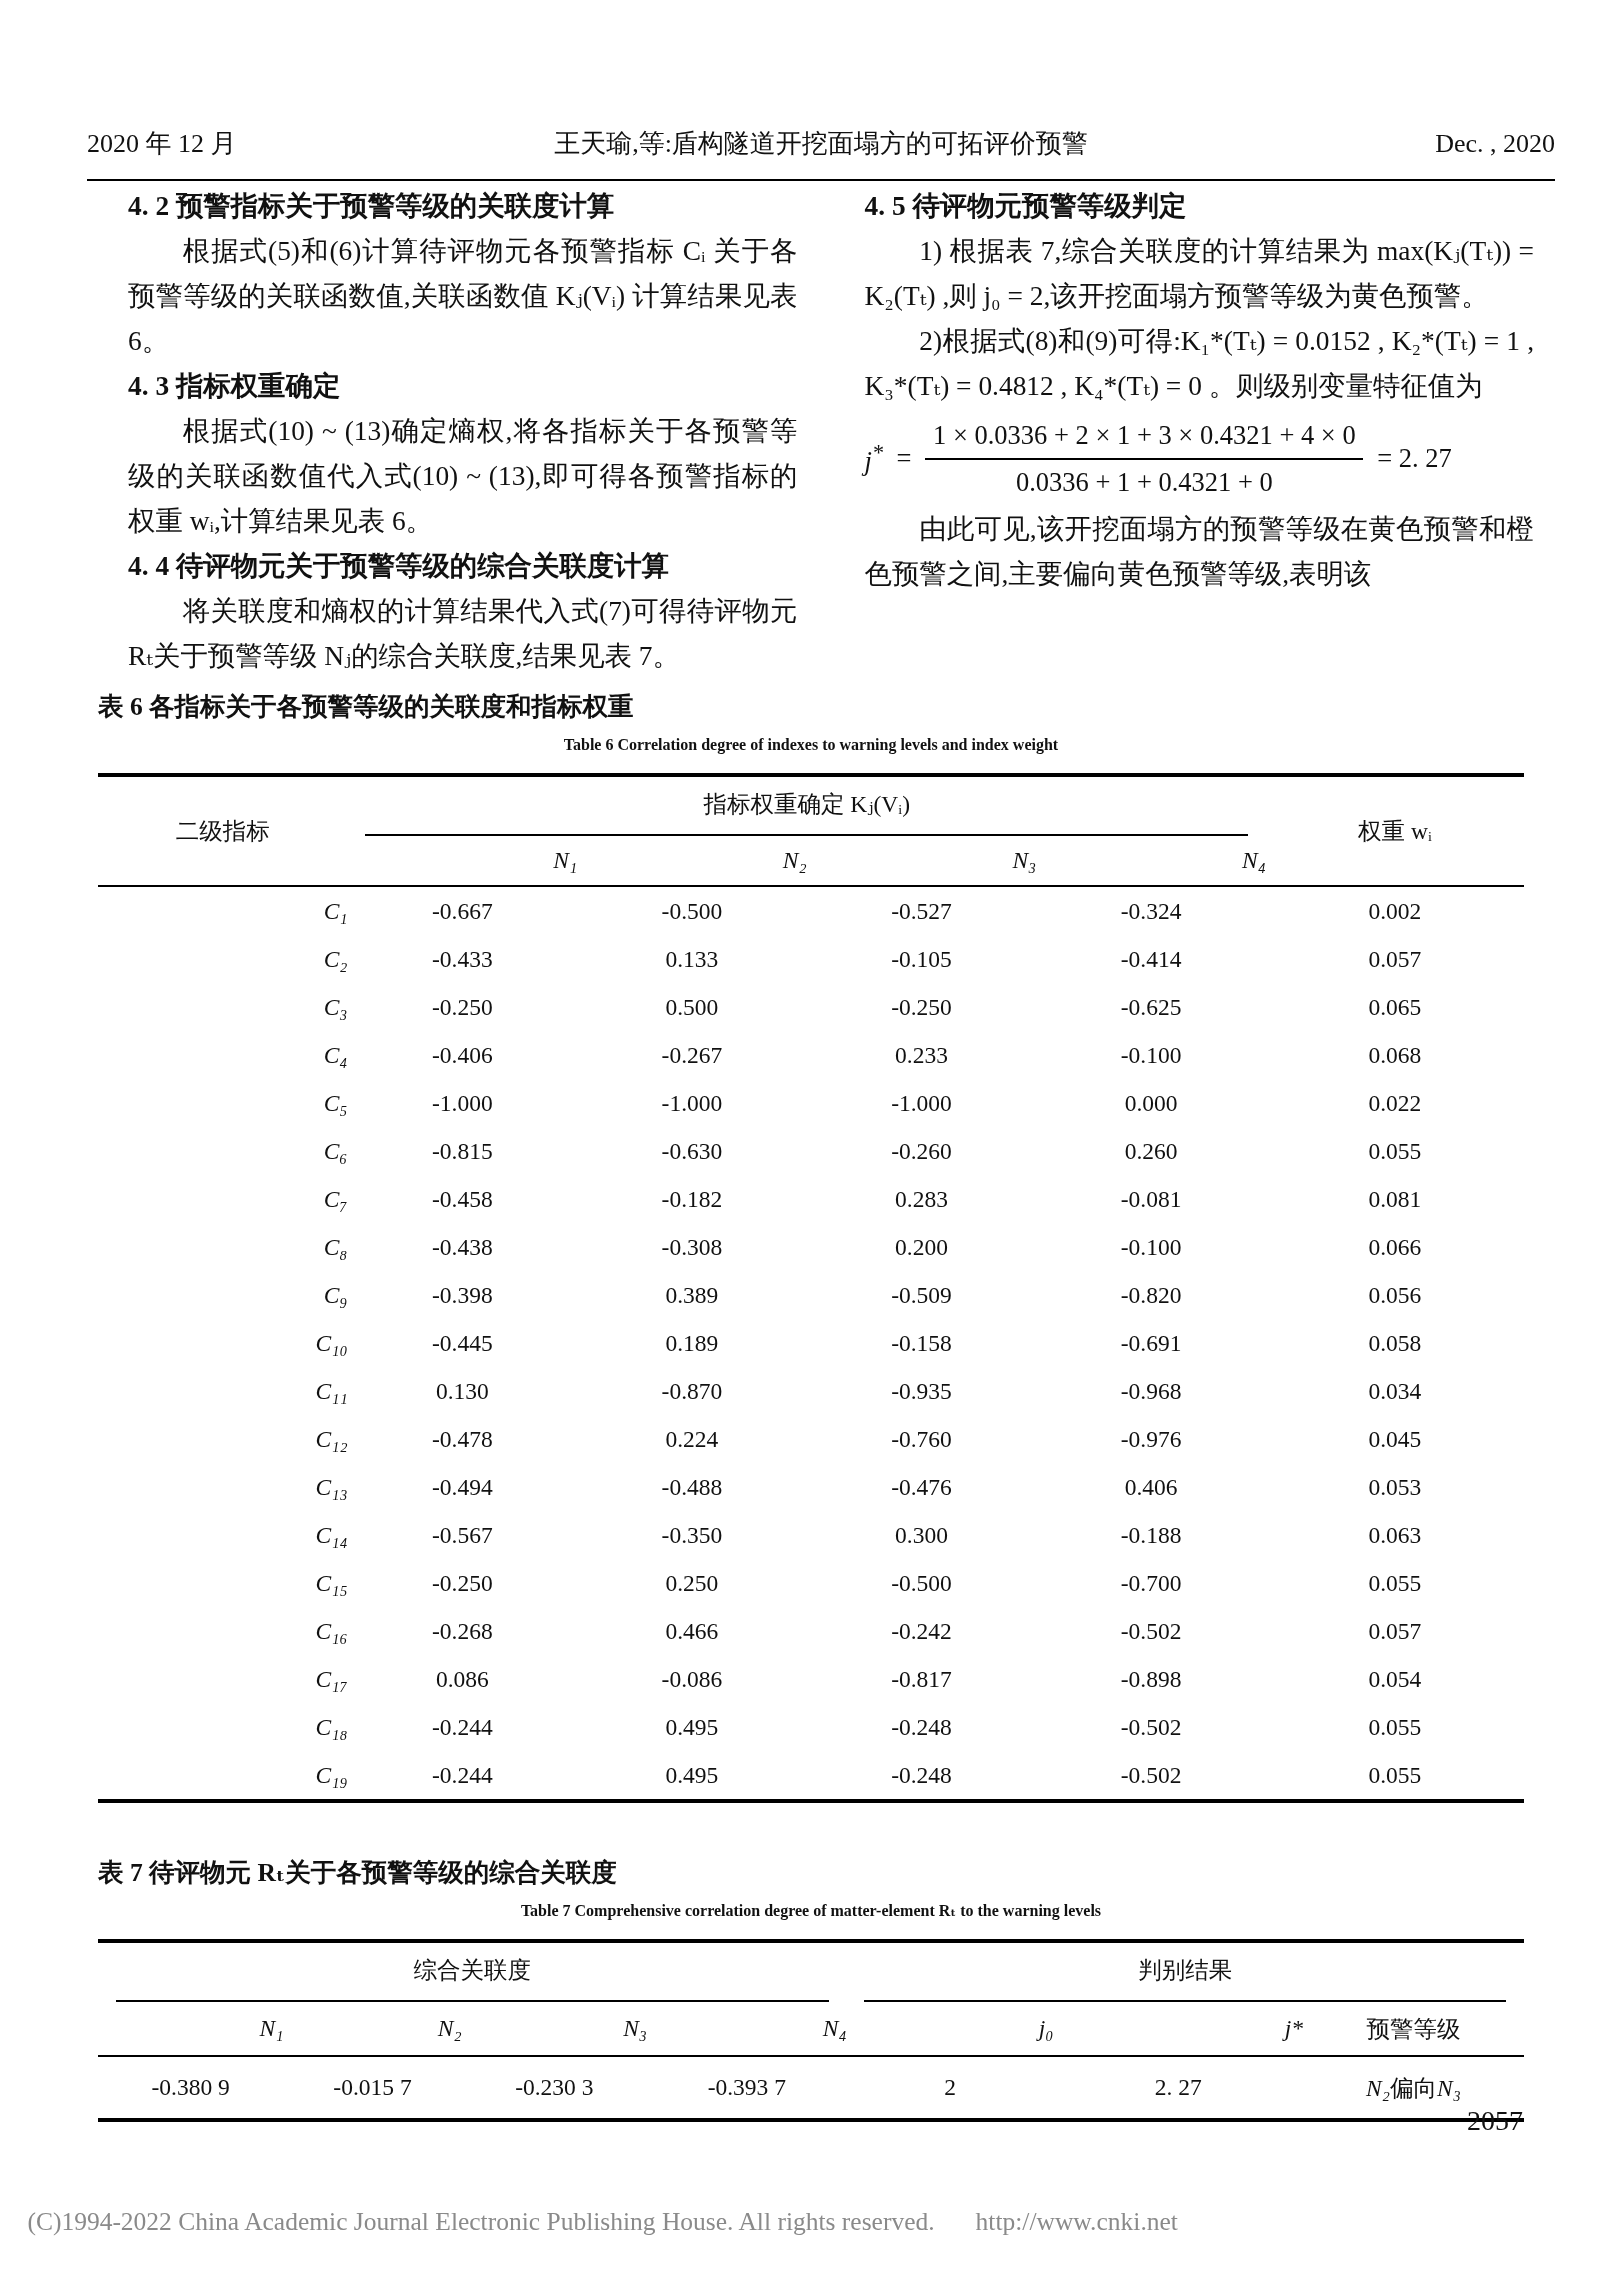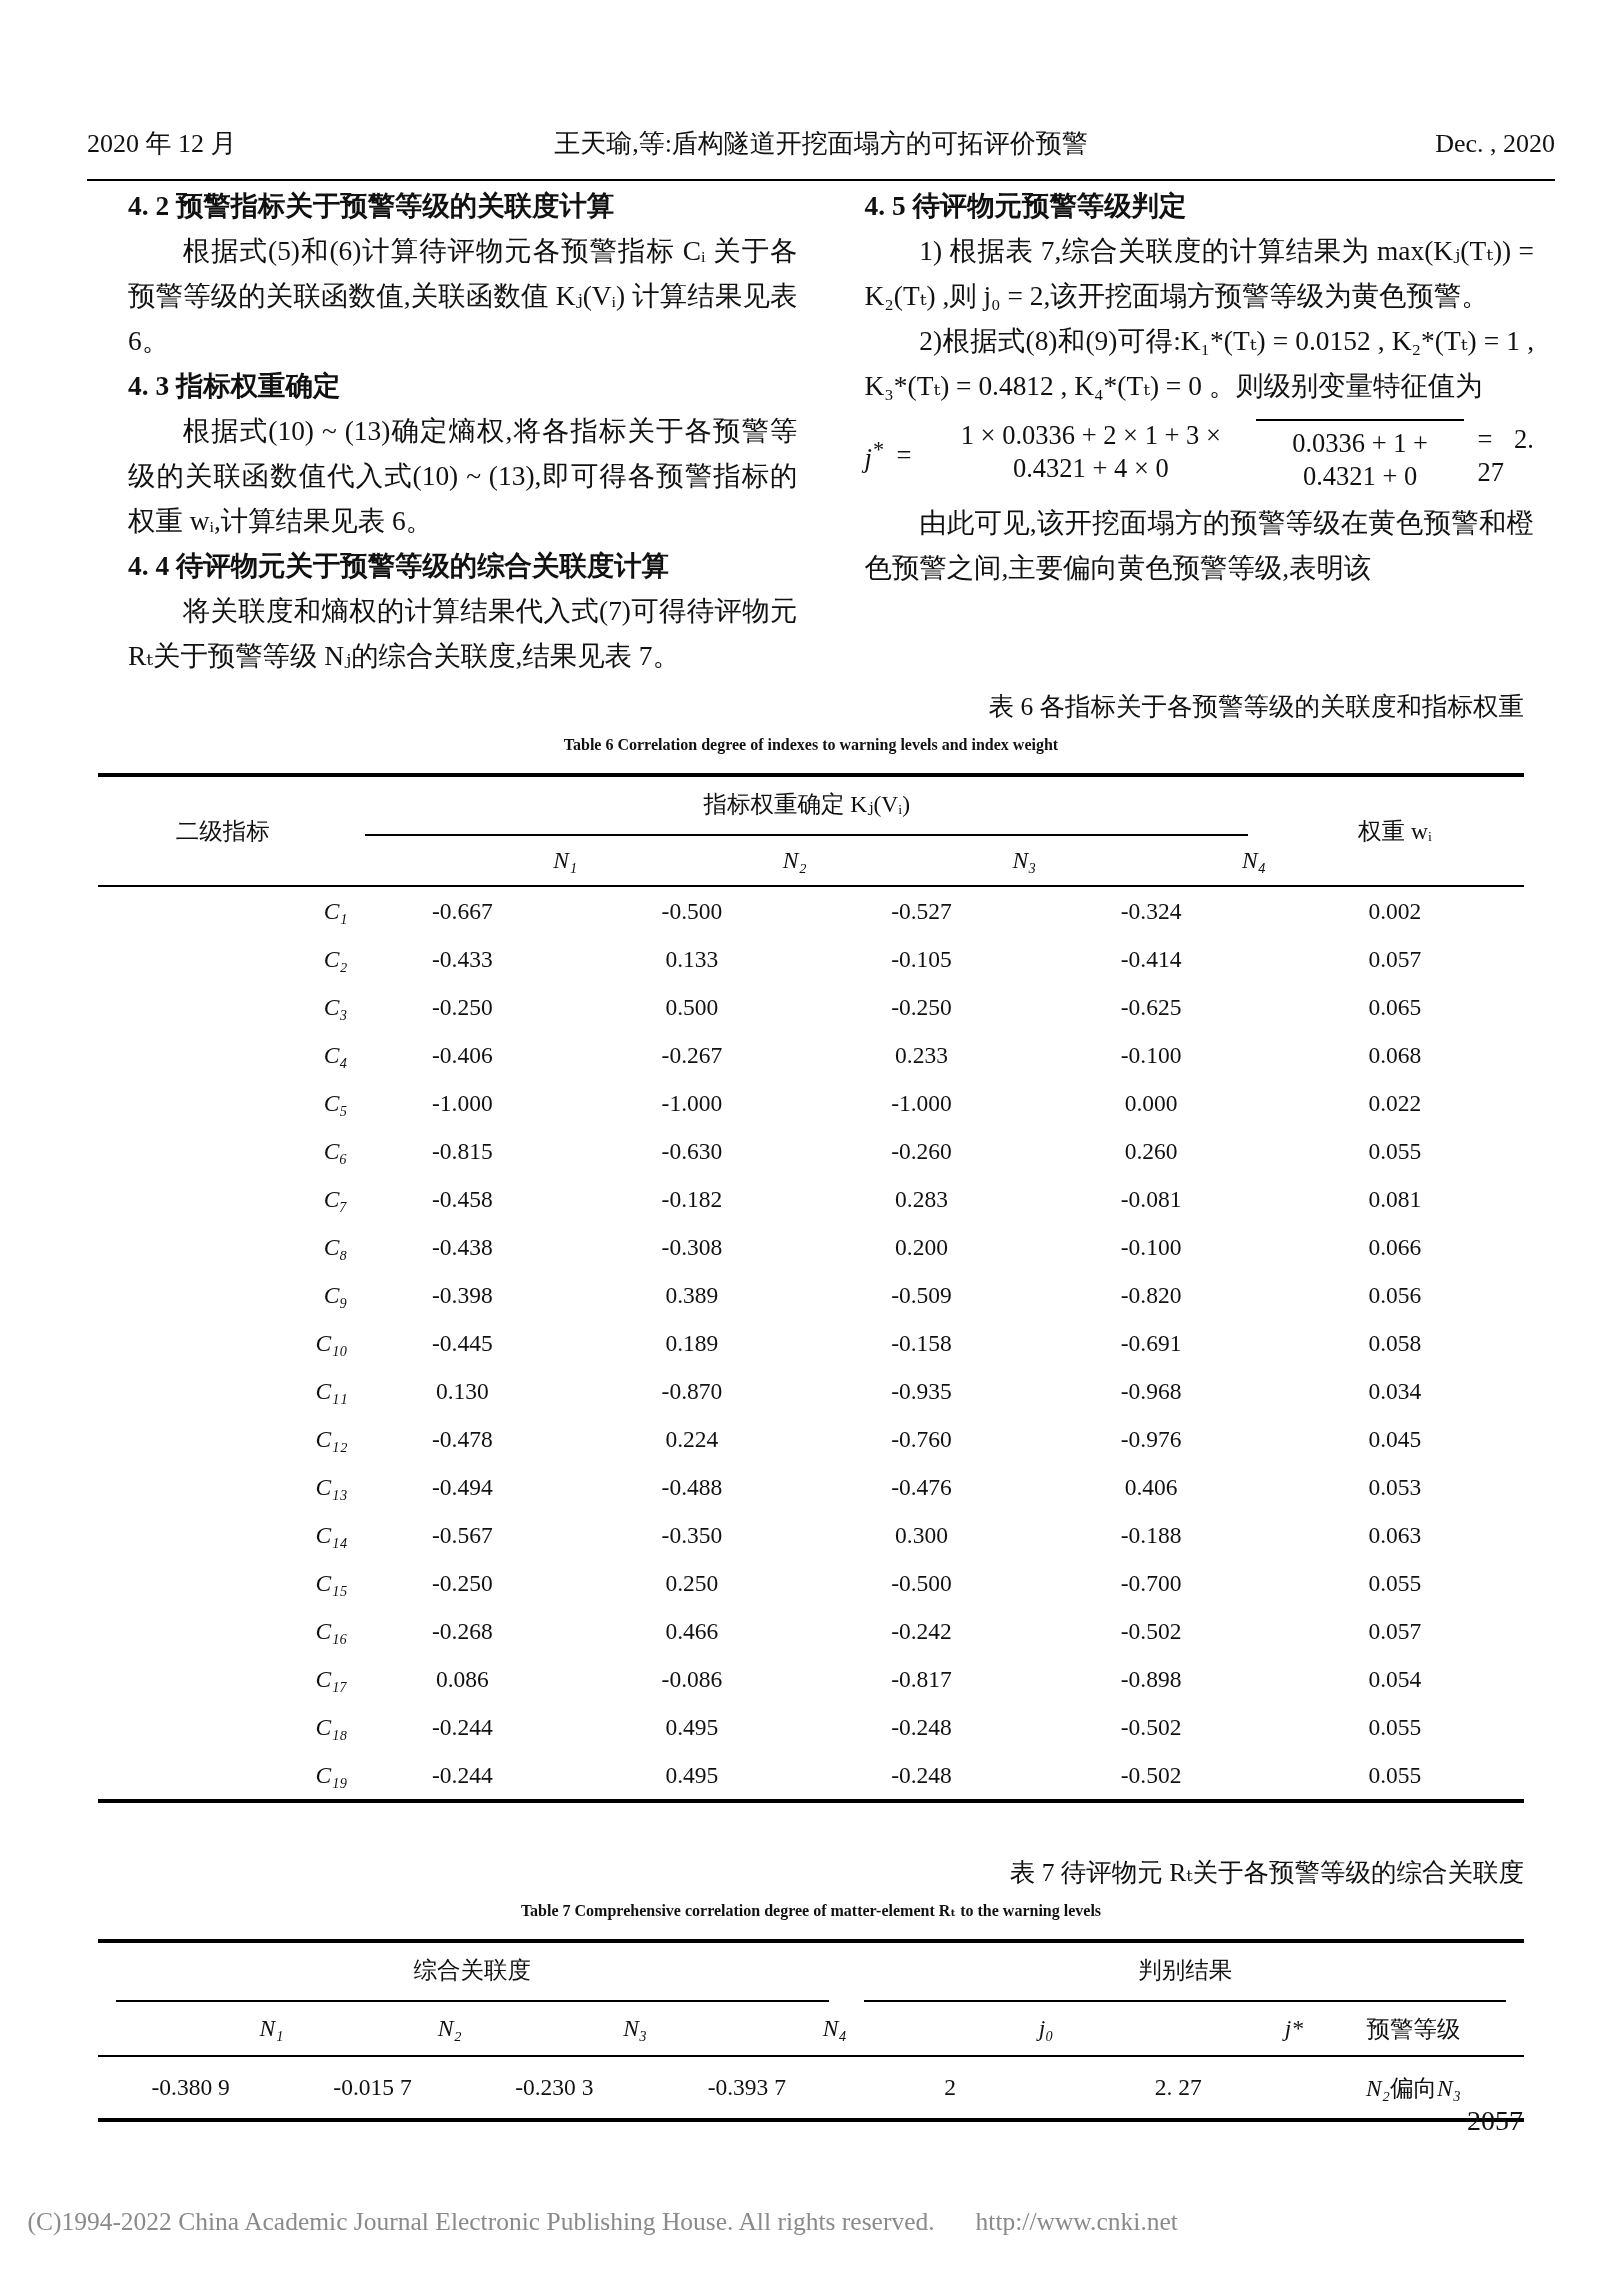--- a/index.html
+++ b/index.html
@@ -23,27 +23,27 @@
   .col{width:699px;font-size:27.4px;line-height:45px;text-align:justify;margin-left:30px;}
   .col h3{margin:0;font-size:27.4px;font-weight:bold;line-height:45px;}
   .col p{margin:0;text-indent:2em;}
 
   
   .formula{
     display:flex;align-items:center;gap:13.7px;margin:9.8px 0 7.8px 0;
     font-size:26.5px;line-height:1.25;
   }
   .formula .f-lhs{font-style:italic;}
-  .frac{display:inline-flex;flex-direction:row;text-align:center;}
+  .frac{display:inline-flex;flex-direction:column;text-align:center;}
   .frac .num{padding:0 7.8px 5.9px 7.8px;}
   .frac .den{border-top:2px solid #000;padding:5.9px 7.8px 0 7.8px;}
 
   
   .tblock{position:absolute;left:98px;width:1426px;}
-  .tcap-cn{text-align:right;font-weight:normal;font-size:25.5px;line-height:35px;}
+  .tcap-cn{text-align:left;font-weight:bold;font-size:25.5px;line-height:35px;}
   .tcap-en{text-align:center;font-weight:bold;font-size:16px;line-height:33px;margin-top:3.9px;}
   table{border-collapse:collapse;width:100%;margin-top:11.8px;
         border-top:4.9px solid #000;border-bottom:4.9px solid #000;}
   th,td{font-weight:normal;text-align:center;font-size:23.5px;padding:0;}
   .math{font-style:italic;text-align:right;}
   .rule-b{border-bottom:2px solid #000;}
   th.group{padding:0 17.6px;}
   th.group > span{display:block;border-bottom:2px solid #000;padding:11.8px 0 13.7px 0;}
 
   

